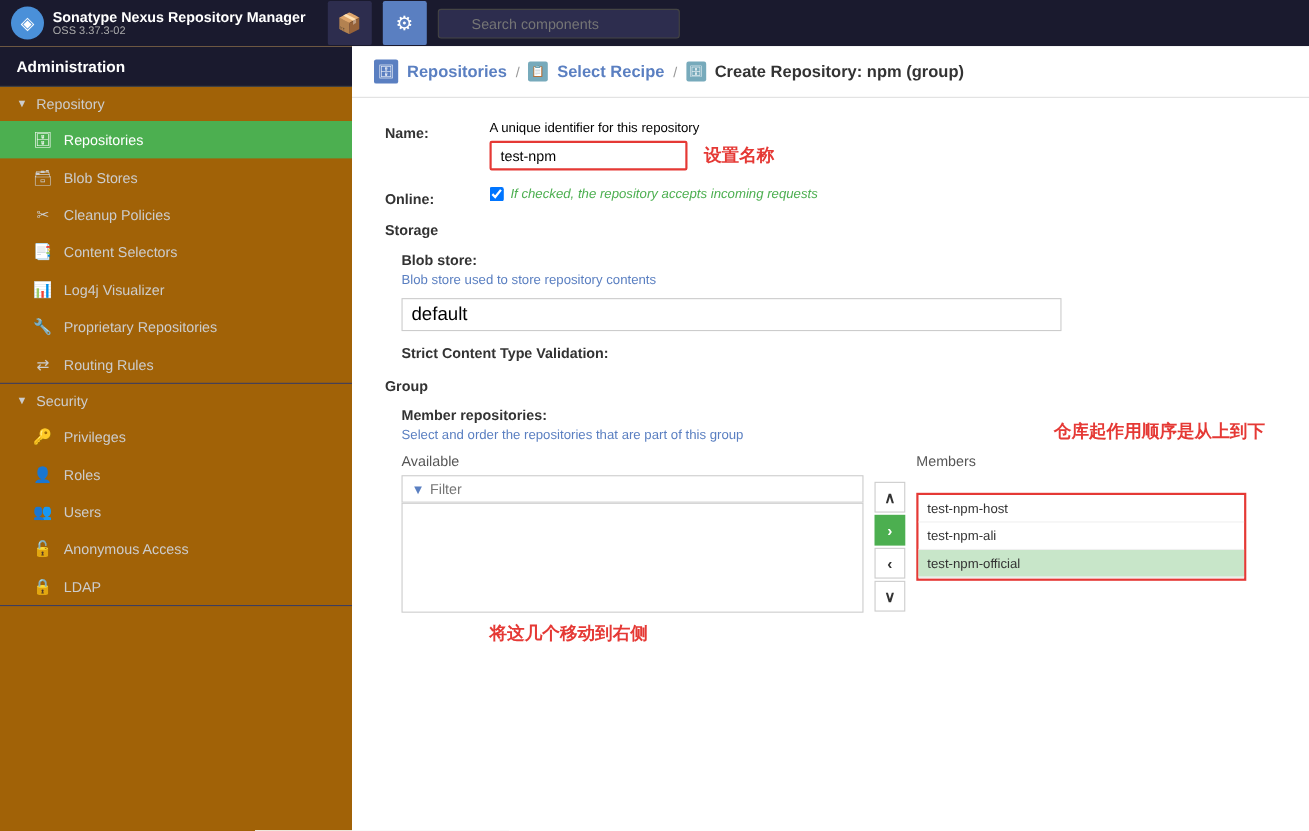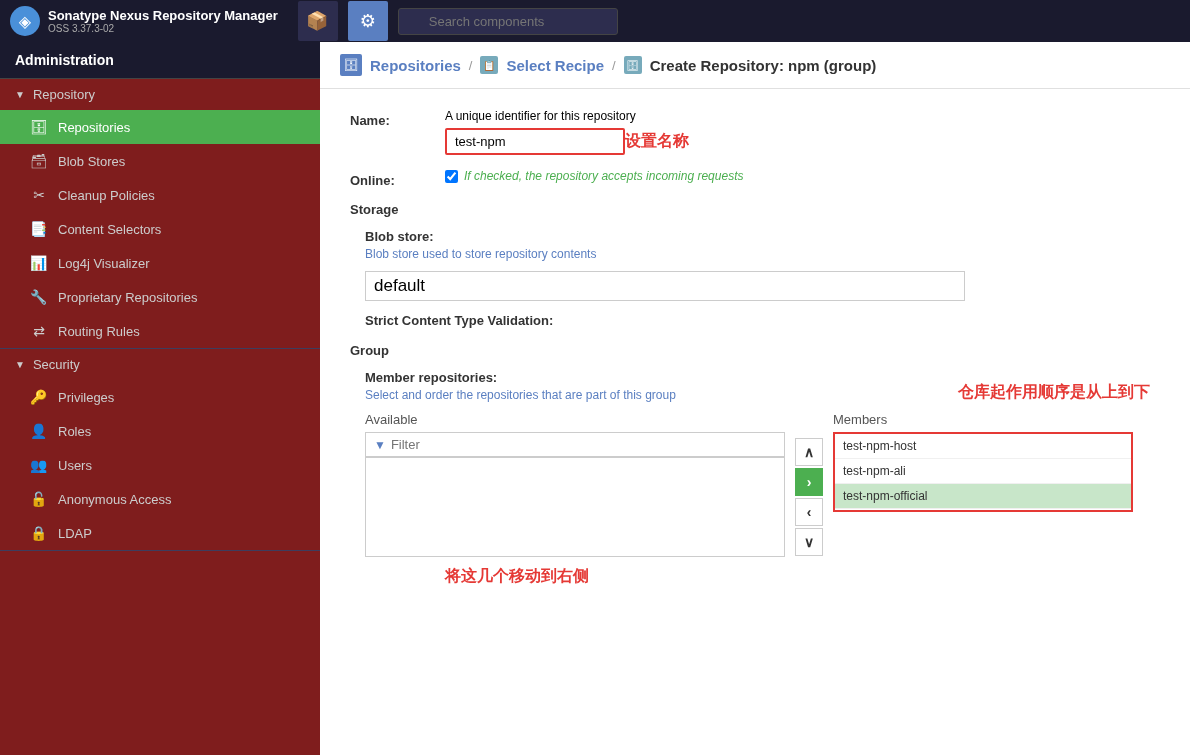--- a/index.html
+++ b/index.html
@@ -80,21 +80,21 @@
     
     .main-layout {
       display: flex;
       flex: 1;
       overflow: hidden;
     }
 
     
     .sidebar {
       width: 320px;
-      background: #7f1d1d;
+      background: #a16207;
       color: white;
       display: flex;
       flex-direction: column;
       overflow-y: auto;
       flex-shrink: 0;
       position: relative;
     }
     .sidebar-header {
       background: #1a1a2e;
       padding: 10px 15px;
@@ -418,21 +418,21 @@
       <div class="breadcrumb-icon small">🗄</div>
       <span class="breadcrumb-current">Create Repository: npm (group)</span>
     </div>
 
     <div class="form-content">
 
       <div class="form-row">
         <div class="form-label">Name:</div>
         <div class="form-value">
           <div class="form-hint">A unique identifier for this repository</div>
-          <div style="display:flex; align-items:center; ">
+          <div style="display:flex; align-items:center; gap:15px;">
             <input class="form-input" type="text" value="test-npm" style="">
             <span class="annotation">设置名称</span>
           </div>
         </div>
       </div>
 
       <div class="form-row">
         <div class="form-label">Online:</div>
         <div class="form-value">
           <div class="checkbox-row">
@@ -472,21 +472,21 @@
           </div>
 
           <div style="display:flex; flex-direction:column; gap:2px; align-self:center; margin-top:25px;">
             <button class="arrow-btn outline">∧</button>
             <button class="arrow-btn">›</button>
             <button class="arrow-btn outline">‹</button>
             <button class="arrow-btn outline">∨</button>
           </div>
 
           <div style="flex:1; max-width:300px;">
-            <div style="color:#555; font-size:13px; margin-bottom:5px;">Members</div>
+            <div style="color:#555; font-size:13px; margin-bottom:21px;">Members</div>
             <div class="members-list">
               <div class="member-item">test-npm-host</div>
               <div class="member-item">test-npm-ali</div>
               <div class="member-item selected">test-npm-official</div>
             </div>
           </div>
 
           <div style="position:absolute; top:-30px; right:10px;">
             <span class="annotation">仓库起作用顺序是从上到下</span>
           </div>

